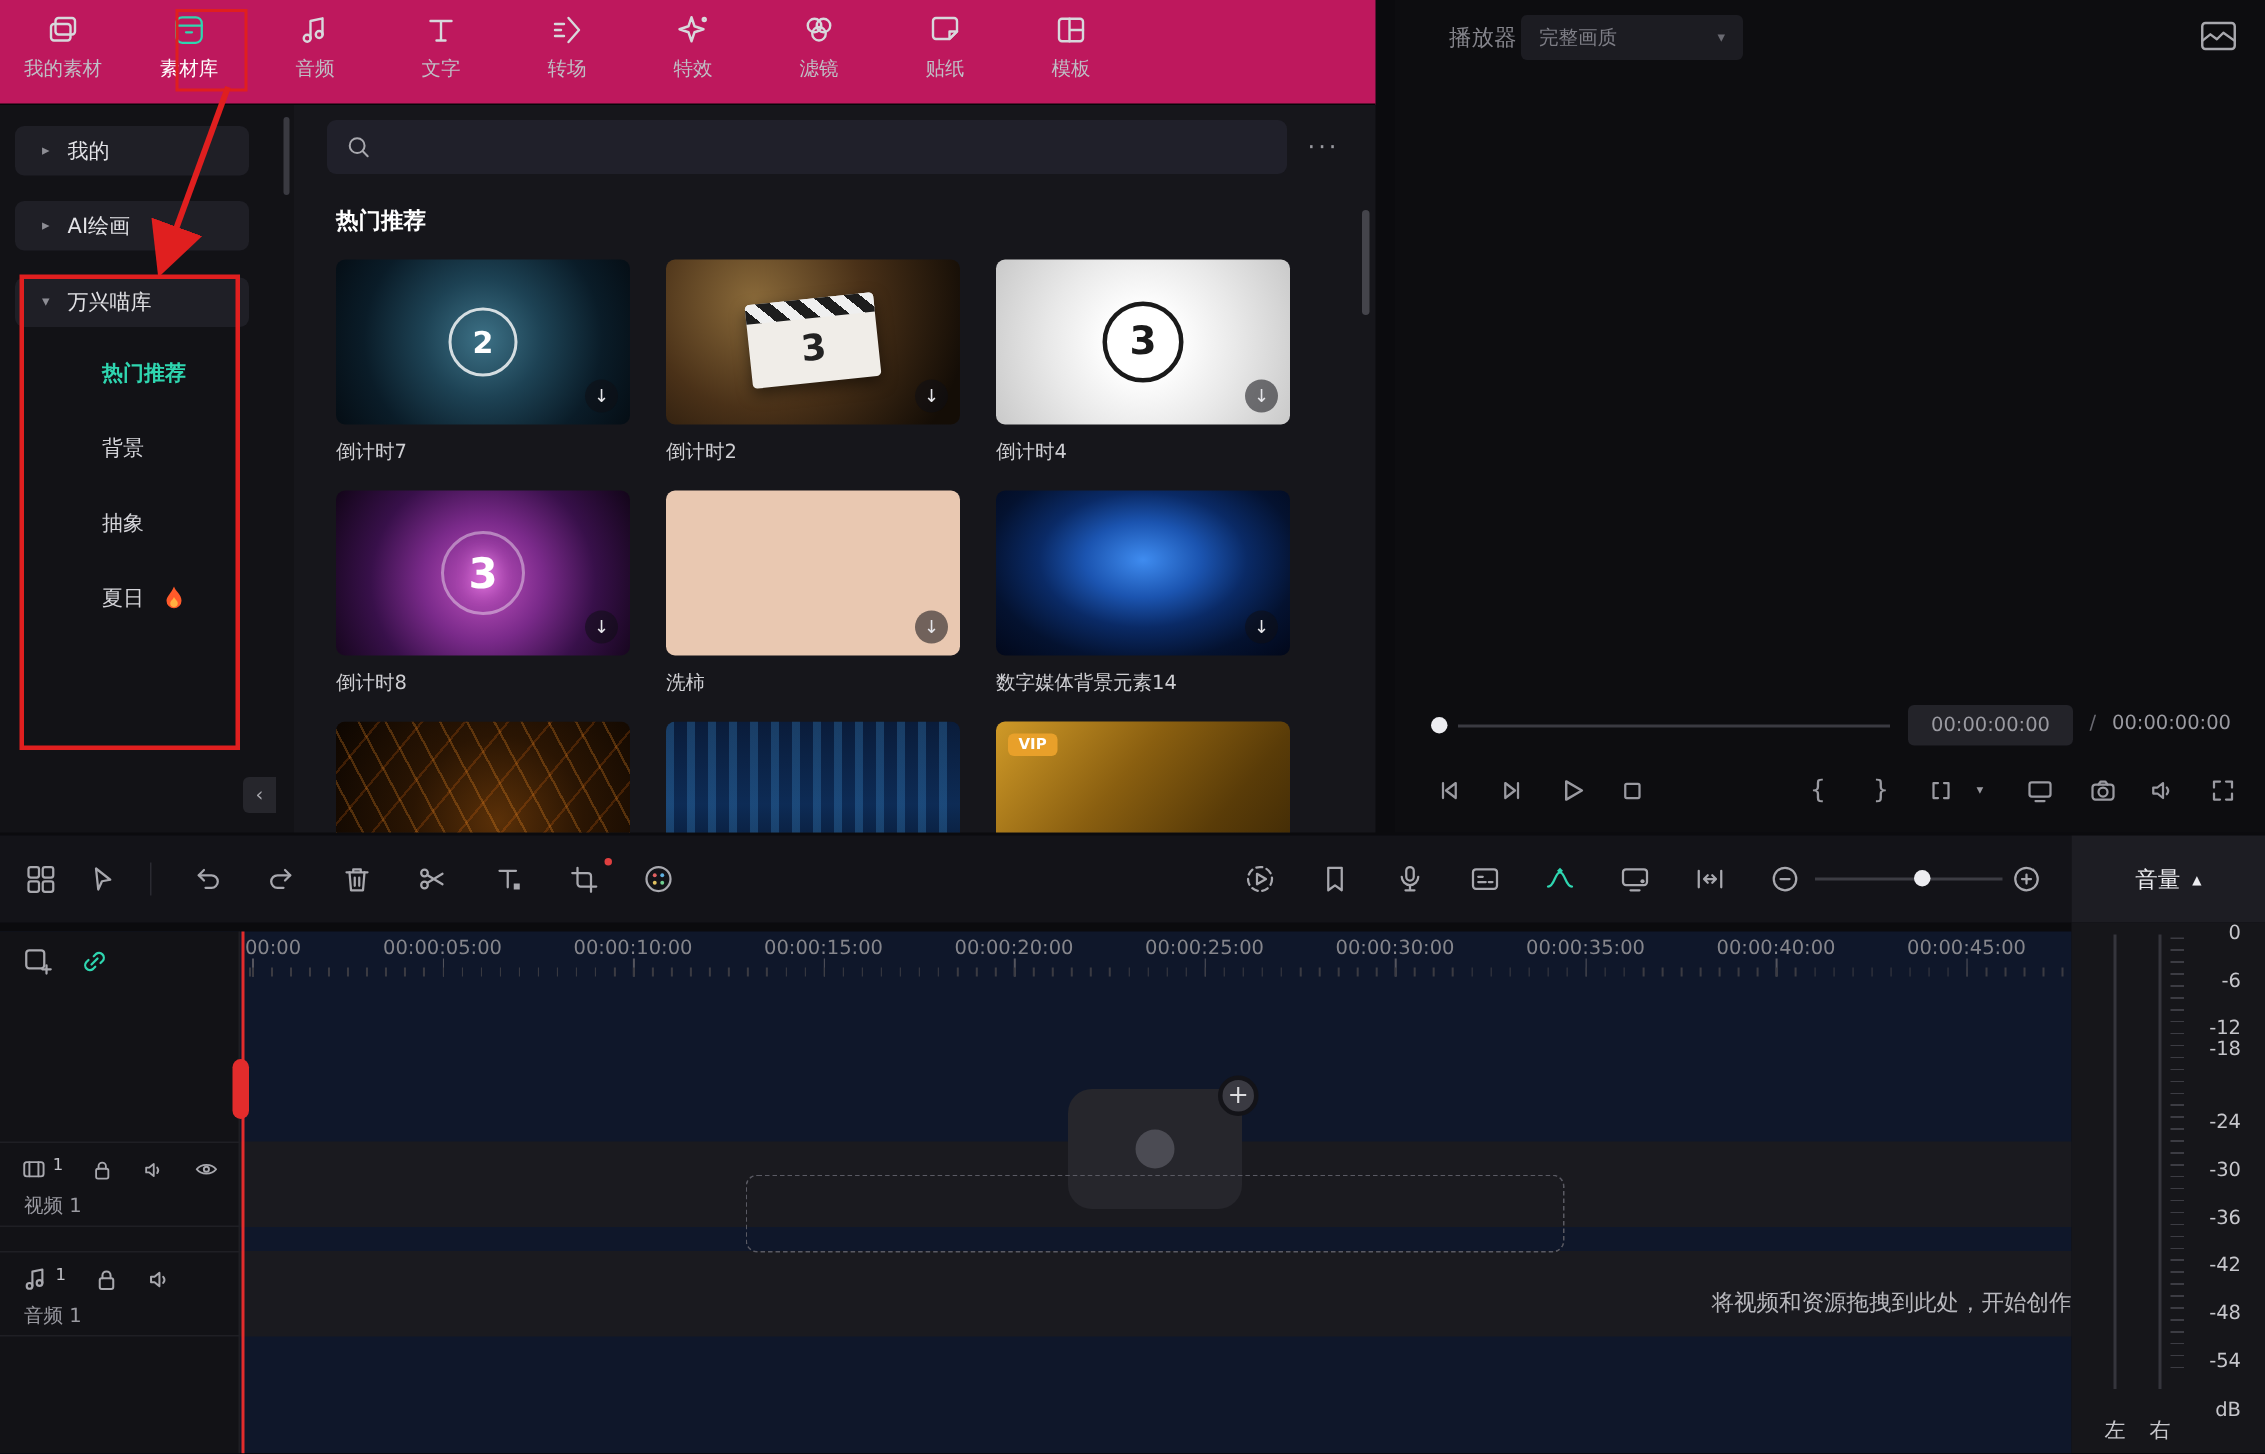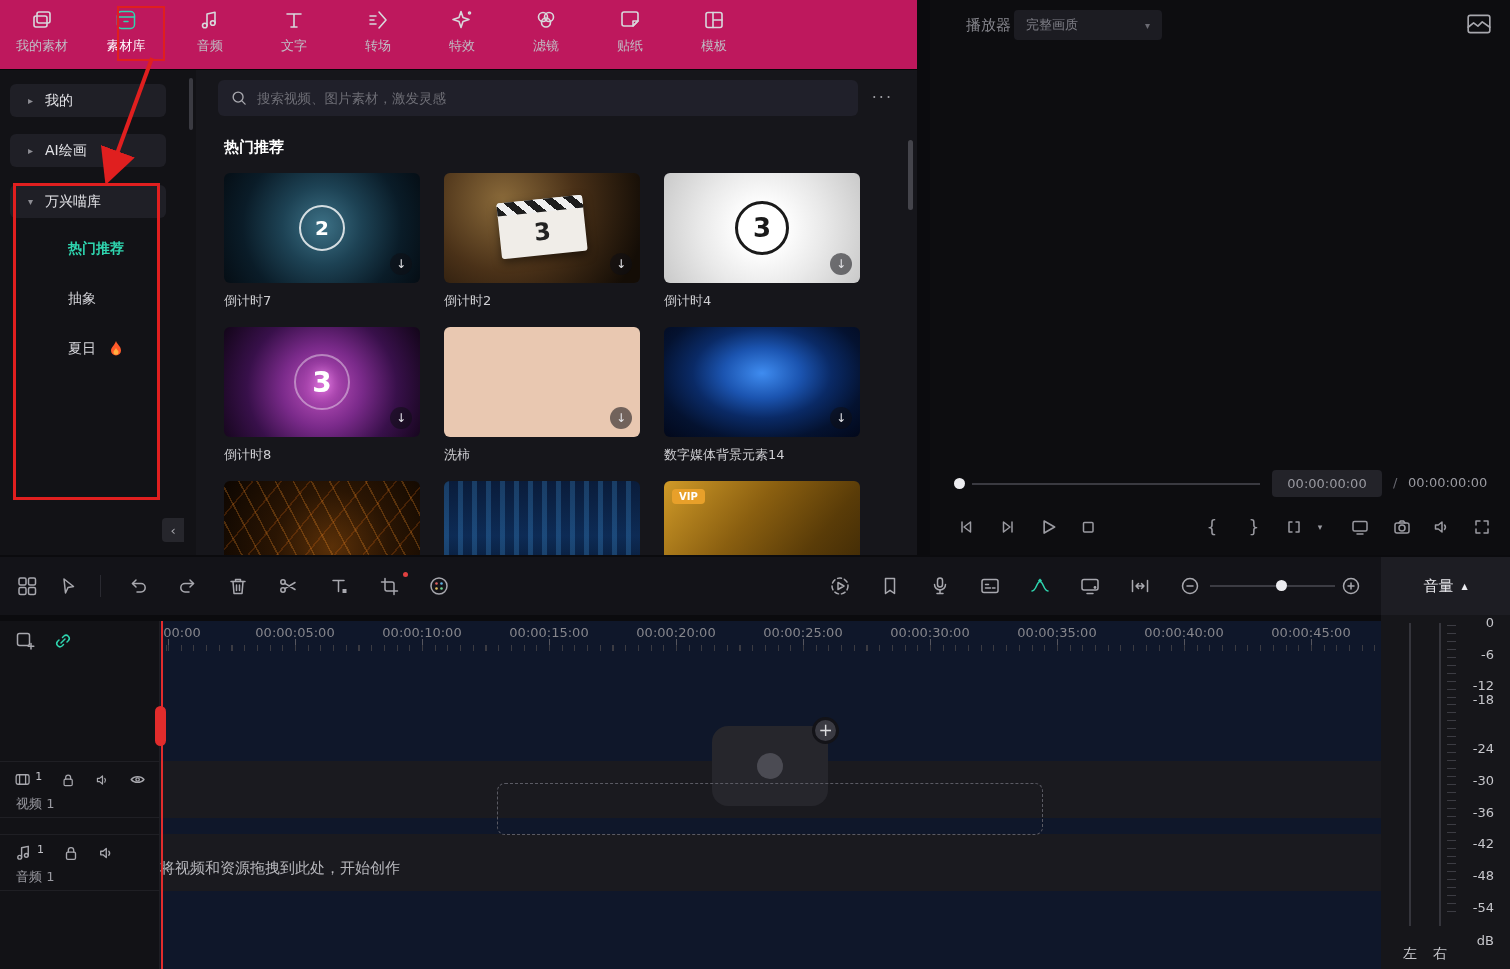--- a/index.html
+++ b/index.html
@@ -95,21 +95,21 @@
   .ruler-major{position:absolute;left:160px;top:18px;width:1221px;height:12px;background:repeating-linear-gradient(90deg,#55555e 0 1px,transparent 1px 127px);background-position:8px 0}
   .lane{position:absolute;left:160px;width:1221px;height:57px;background:#1a1a1f}
   .trk{position:absolute;left:0;width:160px;height:57px;border-top:1px solid #1f1f24;border-bottom:1px solid #1f1f24}
   .trk-icons{display:flex;align-items:center;gap:18px;padding:8px 14px 0 14px}
   .trk-badge{font-size:11px;color:#c2c2c8;margin-left:-14px;margin-top:-6px}
   .trk-label{padding:6px 0 0 16px;font-size:13px;color:#9a9aa1}
   .dropzone{position:absolute;left:497px;top:162px;width:546px;height:52px;border:1.5px dashed #5a5a63;border-radius:8px}
   .ph-img{position:absolute;left:712px;top:105px;width:116px;height:80px;background:#26262c;border-radius:16px;display:flex;align-items:center;justify-content:center}
   .ph-img .circle{width:26px;height:26px;border-radius:50%;background:#4b4b53}
   .ph-plus{position:absolute;left:812px;top:96px;width:27px;height:27px;border-radius:50%;background:#3a3a42;border:3px solid #131318;color:#dcdcdf;font-size:17px;line-height:21px;text-align:center}
-  .dz-text{position:absolute;left:160px;width:1221px;top:238px;text-align:left;font-size:15px;color:#b8b8bd}
+  .dz-text{position:absolute;left:160px;width:1221px;top:238px;text-align:right;font-size:15px;color:#b8b8bd}
   .playhead-line{position:absolute;left:161px;top:0;width:2px;height:354px;background:#e22c2c}
   .playhead-handle{position:absolute;left:155px;top:85px;width:11px;height:40px;border-radius:6px;background:#e22c2c;cursor:grab}
 
   
   .volume-body{position:absolute;left:1381px;top:615px;width:129px;height:354px;background:#16161a}
   .vnum{position:absolute;right:16px;font-size:13px;color:#c6c6cb;text-align:right}
   .vticks{position:absolute;left:66px;top:10px;width:9px;height:292px;background:repeating-linear-gradient(180deg,#3c3c43 0 1px,transparent 1px 7.95px)}
   .vtrack{position:absolute;top:8px;width:2px;height:303px;background:#35353c;cursor:pointer}
   .vchan{position:absolute;top:330px;font-size:14px;color:#c6c6cb}
   .vdb{position:absolute;right:16px;top:318px;font-size:13px;color:#c6c6cb}
@@ -200,20 +200,23 @@
       <span class="chev">▸</span>
       <span>AI绘画</span>
     </div>
     <div class="sgroup" style="top:115px">
       <span class="chev">▾</span>
       <span>万兴喵库</span>
     </div>
     <ul class="sitems">
       <li class="sitem active">
           <span>热门推荐</span>
+        </li>
+      <li class="sitem">
+          <span>背景</span>
         </li>
       <li class="sitem">
           <span>抽象</span>
         </li>
       <li class="sitem">
         <span>夏日</span>
         <svg width="16" height="18" viewBox="0 0 16 18" style="margin-left:12px">
             <path d="M8 1 C9 4.5 13 6 13 10.5 A5 5 0 0 1 3 10.5 C3 7.5 6 6 8 1 z" fill="#ff5a2a"></path>
             <path d="M8 8 c.8 2 2.5 2.4 2.5 4.2 a2.5 2.5 0 0 1 -5 0 C5.5 10.5 7.2 10 8 8 z" fill="#ffb040"></path>
           </svg>
@@ -222,21 +225,20 @@
     <div class="side-scroll"></div>
     <div class="collapse-btn">‹</div>
   </aside>
 
   <section class="media">
     <div class="searchbar">
       <svg class="ic" width="18" height="18" viewBox="0 0 20 20">
           <circle cx="9" cy="9" r="5.5"></circle>
           <path d="M13.2 13.2 l3.6 3.6"></path>
         </svg>
-      <input type="text" placeholder="搜索视频、图片素材，激发灵感" style="">
     </div>
     <div class="more-dots">···</div>
     <h2 class="section-title">热门推荐</h2>
 
     <div class="thumb-grid">
       <figure class="thumb">
         <div class="tpic tp1">
           <div class="ringwrap">
               <span class="ring w">2</span>
             </div>

